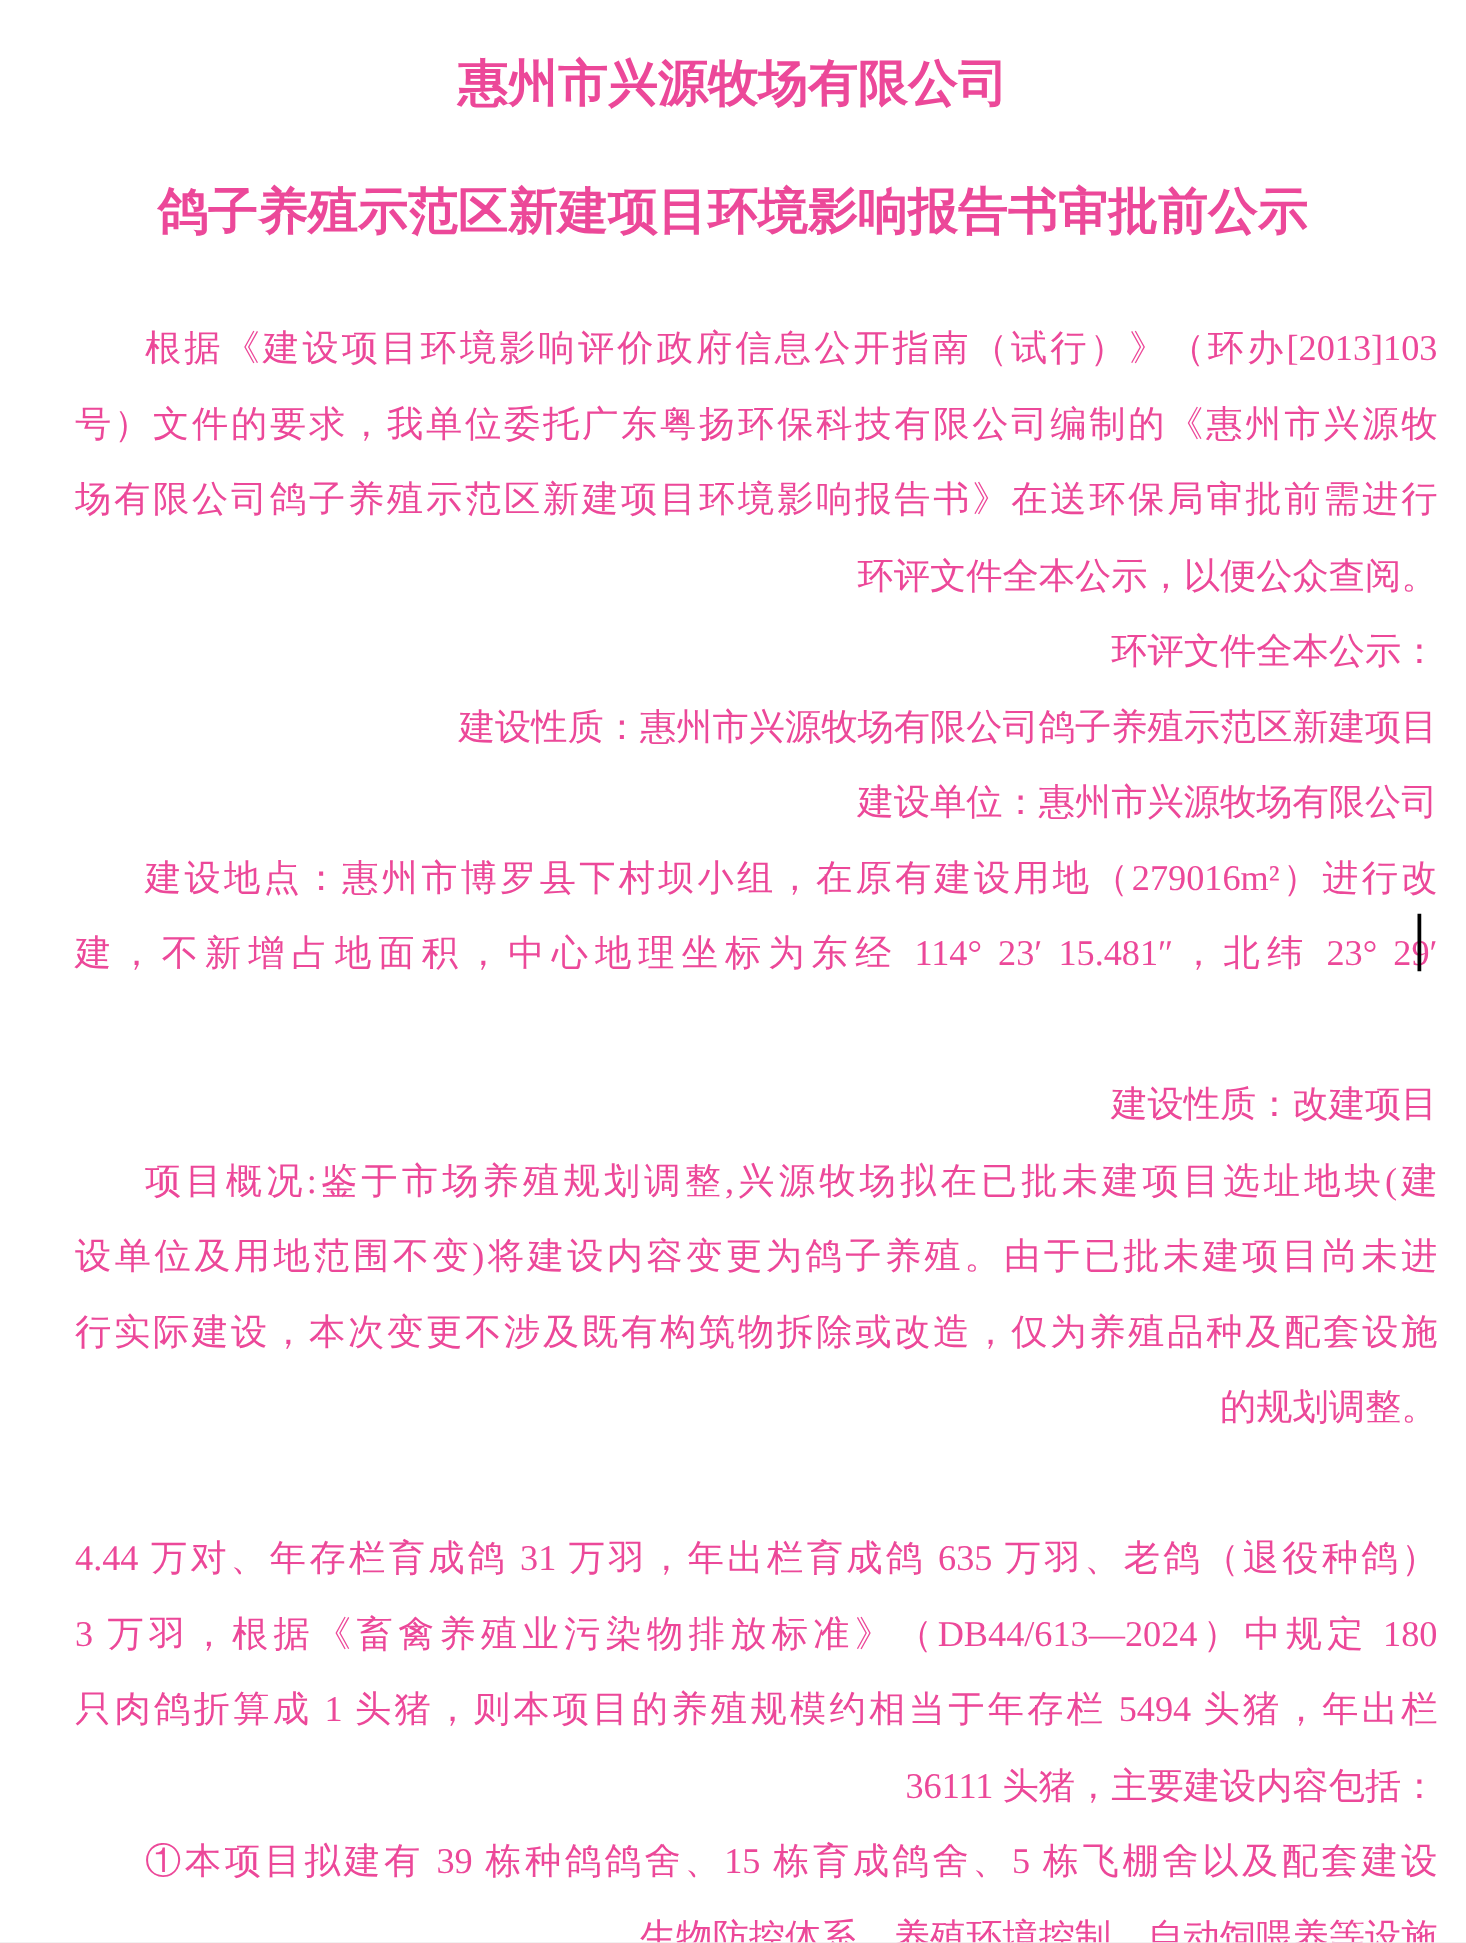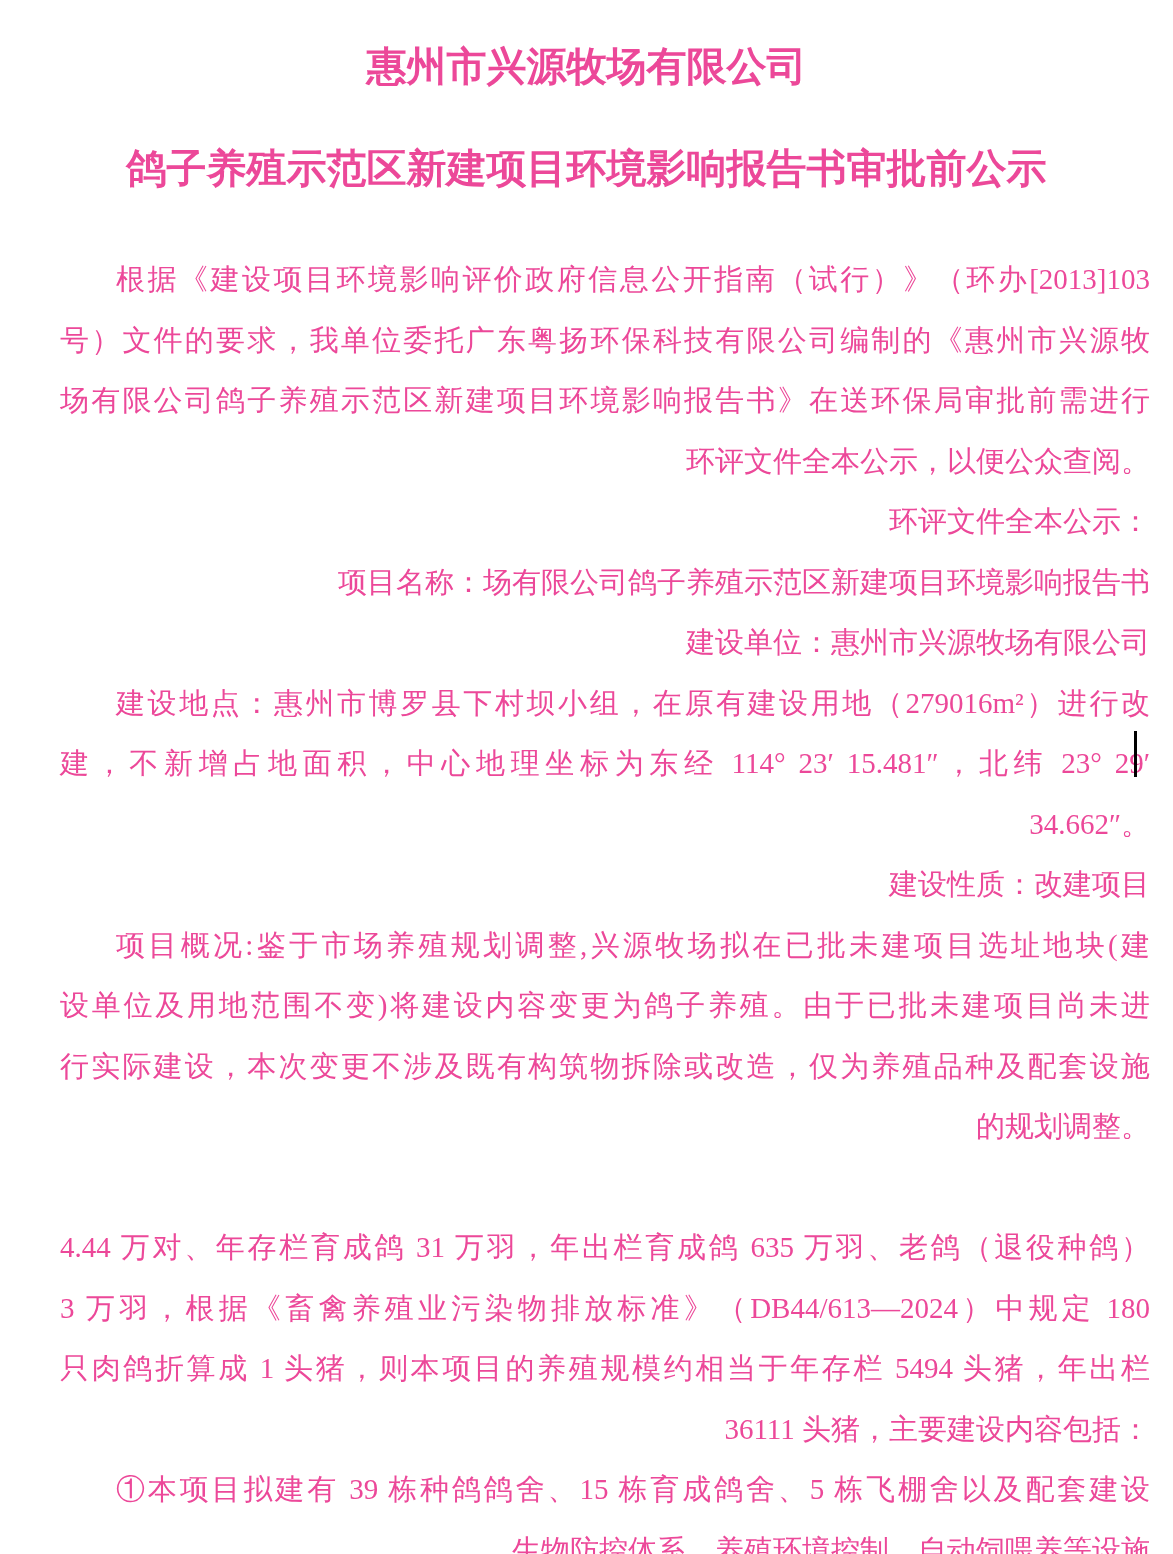--- a/index.html
+++ b/index.html
@@ -53,25 +53,24 @@
 <div class="page">
   <div class="doc-title" id="title-line-1">惠州市兴源牧场有限公司</div>
   <div class="doc-title" id="title-line-2">鸽子养殖示范区新建项目环境影响报告书审批前公示</div>
 
   <div class="body-text" id="body-text">
       <div class="line indent justify" style="top: 254px;">根据《建设项目环境影响评价政府信息公开指南（试行）》（环办[2013]103</div>
       <div class="line justify" style="top: 314.5px;">号）文件的要求，我单位委托广东粤扬环保科技有限公司编制的《惠州市兴源牧</div>
       <div class="line justify" style="top: 375px;">场有限公司鸽子养殖示范区新建项目环境影响报告书》在送环保局审批前需进行</div>
       <div class="line" style="top: 435.5px;">环评文件全本公示，以便公众查阅。</div>
       <div class="line" style="top: 496px;">环评文件全本公示：</div>
-      <div class="line indent" style="top: 556.5px;">项目名称：场有限公司鸽子养殖示范区新建项目环境影响报告书</div>
+      <div class="line indent" style="top: 556.5px;">建设性质：惠州市兴源牧场有限公司鸽子养殖示范区新建项目</div>
       <div class="line indent" style="top: 617px;">建设单位：惠州市兴源牧场有限公司</div>
       <div class="line indent justify" style="top: 677.5px;">建设地点：惠州市博罗县下村坝小组，在原有建设用地（279016m²）进行改</div>
       <div class="line justify" style="top: 738px;">建，不新增占地面积，中心地理坐标为东经 114° 23′ 15.481″，北纬 23° 29′</div>
-      <div class="line" style="top: 798.5px;">34.662″。</div>
       <div class="line indent" style="top: 859px;">建设性质：改建项目</div>
       <div class="line indent justify" style="top: 919.5px;">项目概况:鉴于市场养殖规划调整,兴源牧场拟在已批未建项目选址地块(建</div>
       <div class="line justify" style="top: 980px;">设单位及用地范围不变)将建设内容变更为鸽子养殖。由于已批未建项目尚未进</div>
       <div class="line justify" style="top: 1040.5px;">行实际建设，本次变更不涉及既有构筑物拆除或改造，仅为养殖品种及配套设施</div>
       <div class="line" style="top: 1101px;">的规划调整。</div>
       <div class="line justify" style="top: 1222px;">4.44 万对、年存栏育成鸽 31 万羽，年出栏育成鸽 635 万羽、老鸽（退役种鸽）</div>
       <div class="line justify" style="top: 1282.5px;">3 万羽，根据《畜禽养殖业污染物排放标准》（DB44/613—2024）中规定 180</div>
       <div class="line justify" style="top: 1343px;">只肉鸽折算成 1 头猪，则本项目的养殖规模约相当于年存栏 5494 头猪，年出栏</div>
       <div class="line" style="top: 1403.5px;">36111 头猪，主要建设内容包括：</div>
       <div class="line indent justify" style="top: 1464px;">①本项目拟建有 39 栋种鸽鸽舍、15 栋育成鸽舍、5 栋飞棚舍以及配套建设</div>

